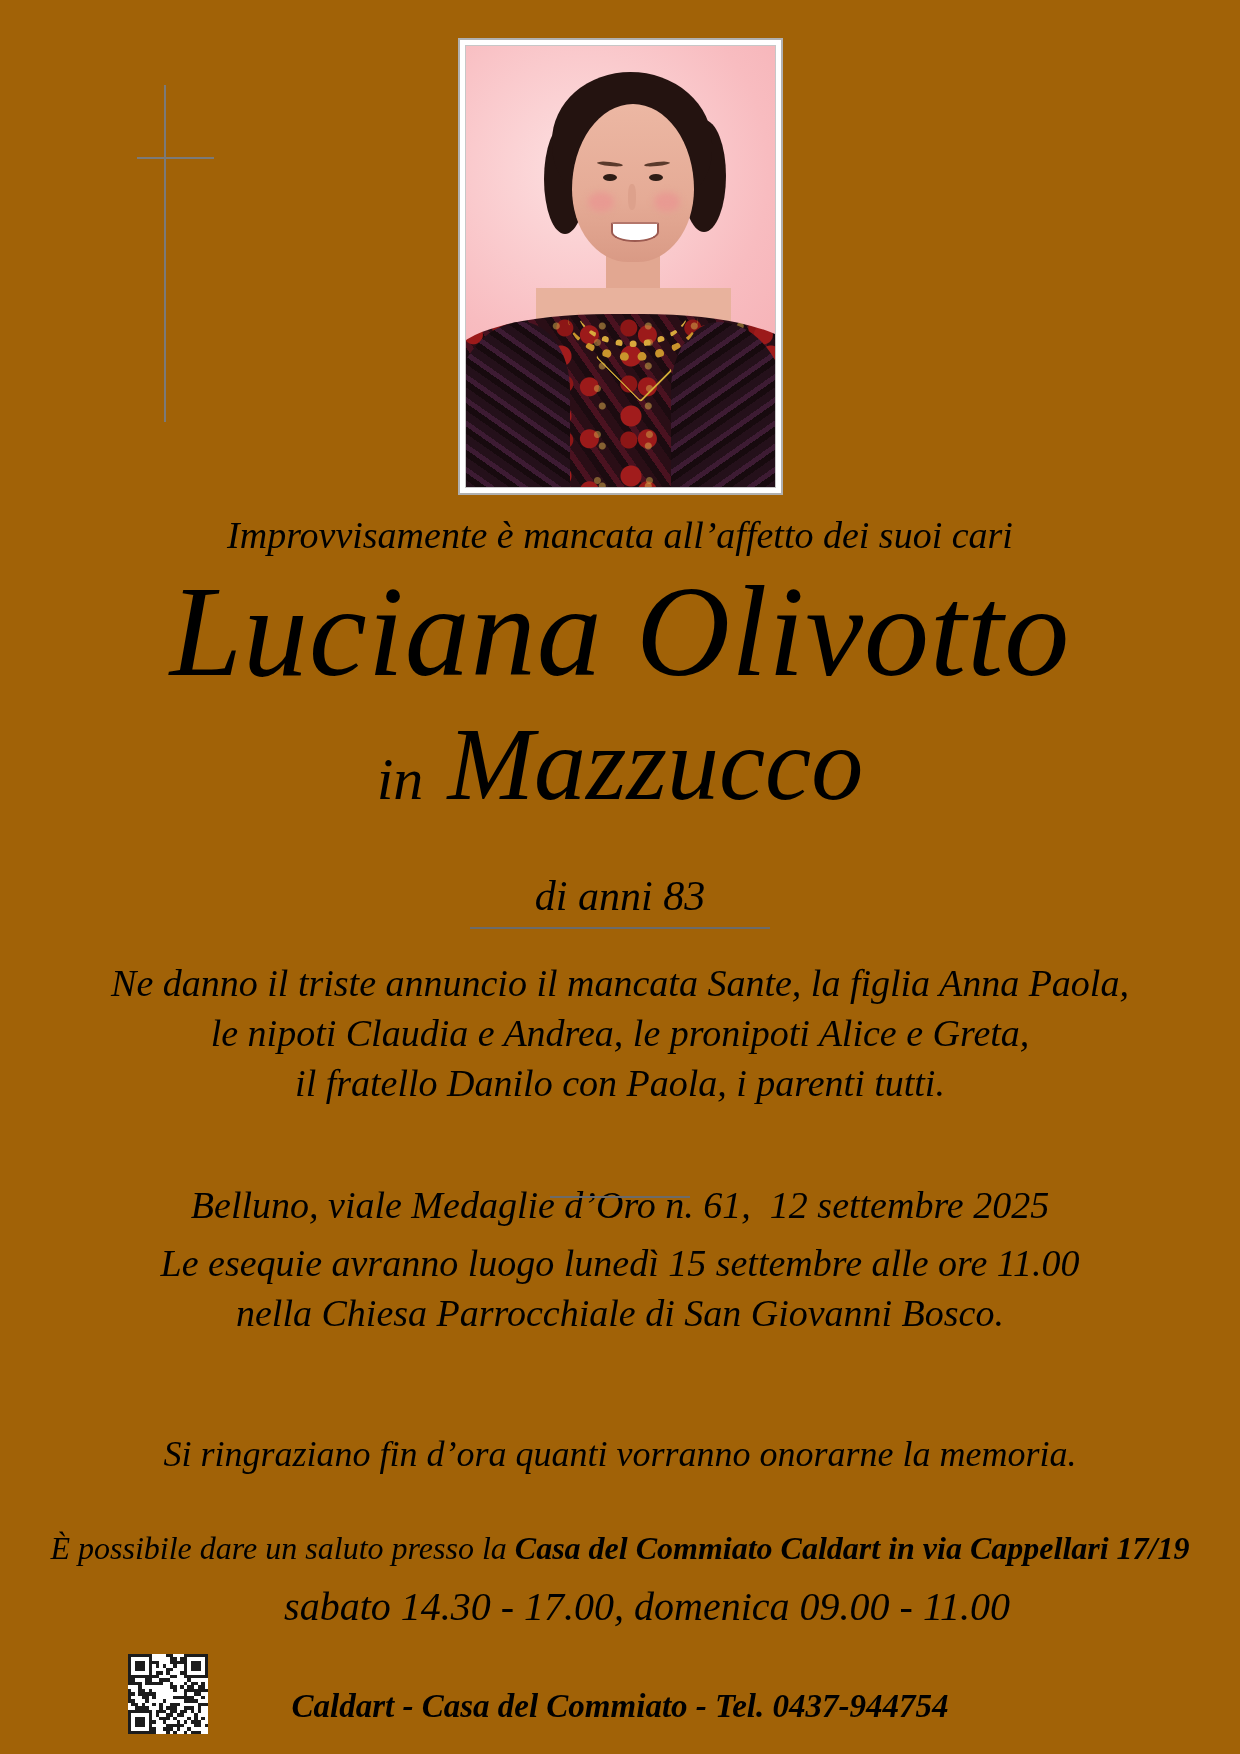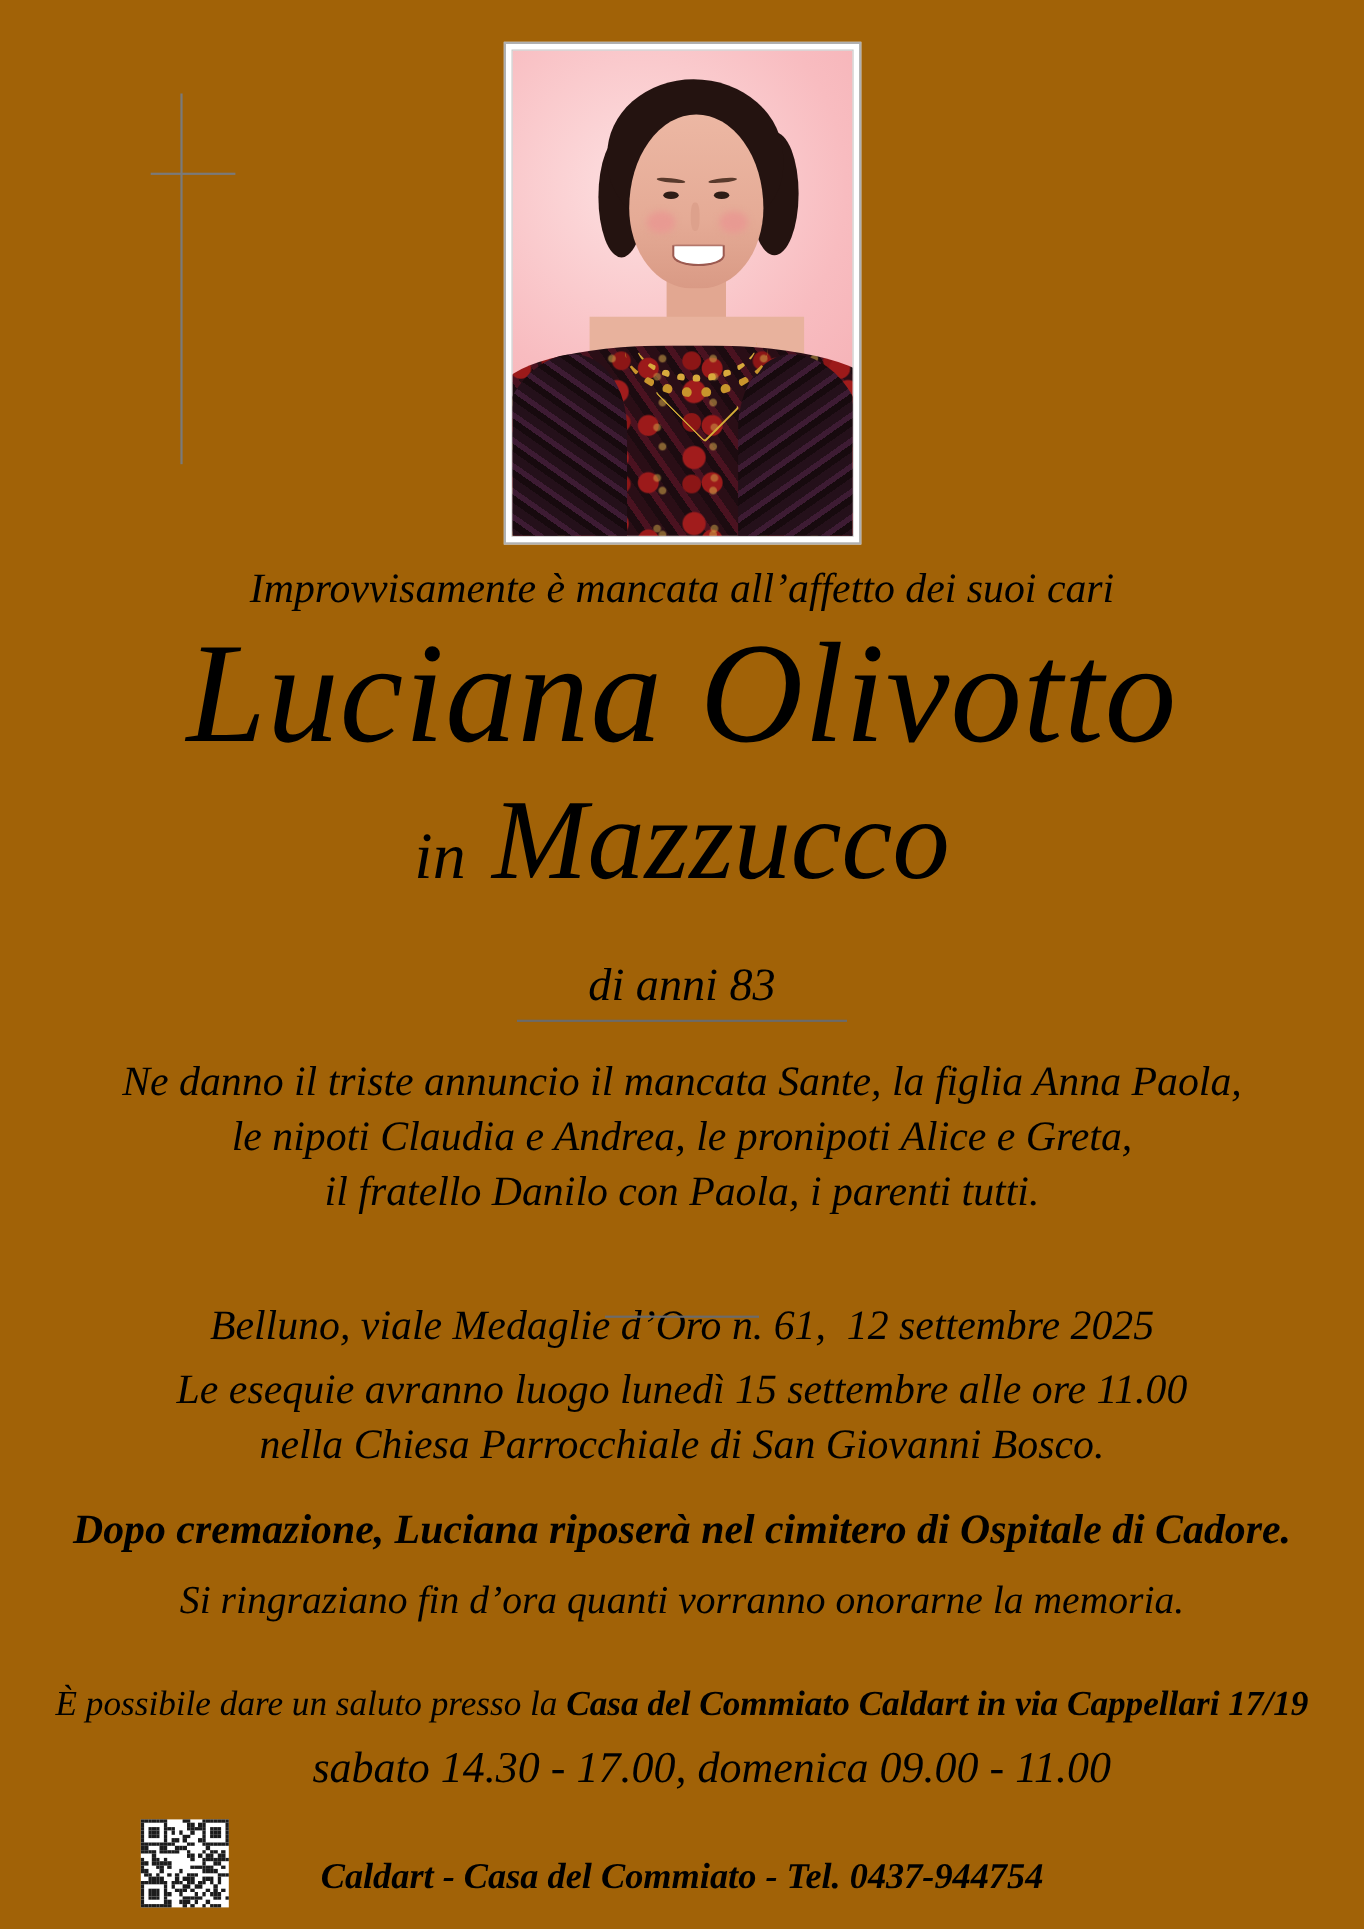--- a/index.html
+++ b/index.html
@@ -144,21 +144,20 @@
 
   <div class="t place">Belluno, viale Medaglie d’Oro n. 61, &nbsp;12 settembre 2025</div>
 
   <div class="divider d2"></div>
 
   <div class="t funeral">
     <div>Le esequie avranno luogo lunedì 15 settembre alle ore 11.00</div>
     <div>nella Chiesa Parrocchiale di San Giovanni Bosco.</div>
   </div>
 
-  <div class="t cremation">Dopo cremazione, Luciana riposerà nel cimitero di Ospitale di Cadore.</div>
 
   <div class="t thanks">Si ringraziano fin d’ora quanti vorranno onorarne la memoria.</div>
 
   <div class="t visitation">
     <span>È possibile dare un saluto presso la </span><span class="bold">Casa del Commiato Caldart in via Cappellari 17/19</span>
   </div>
 
   <div class="t hours">sabato 14.30 - 17.00, domenica 09.00 - 11.00</div>
 
   <div class="qr">

